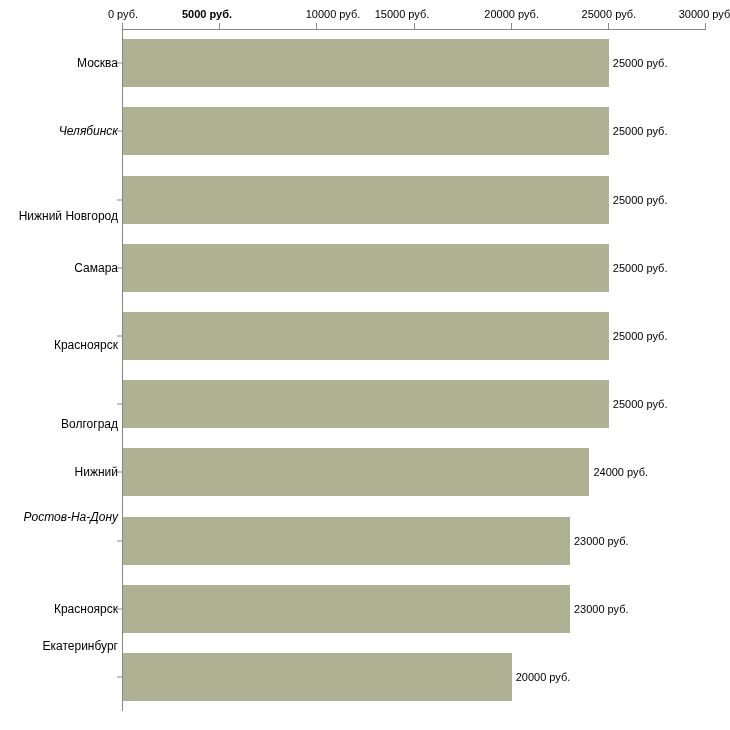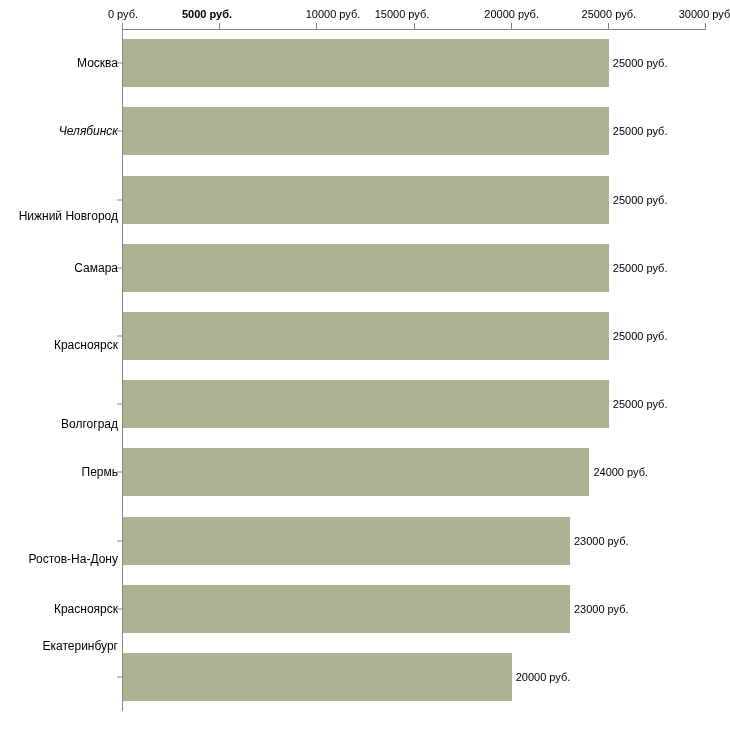--- a/index.html
+++ b/index.html
@@ -138,27 +138,27 @@
         <div class="bar" style="top: 311.9px; height: 48px; width: 485.833px; background: rgb(174, 177, 146);"></div>
         <div class="bar-value" style="left: 612.833px; top: 335.9px;">25000 руб.</div>
       </div>
       <div class="row">
         <div class="cat-label" style="top: 404.1px; margin-top: 20px;">Волгоград</div>
         <div class="cat-tick" style="top: 404.1px;"></div>
         <div class="bar" style="top: 380.1px; height: 48px; width: 485.833px; background: rgb(174, 177, 146);"></div>
         <div class="bar-value" style="left: 612.833px; top: 404.1px;">25000 руб.</div>
       </div>
       <div class="row">
-        <div class="cat-label" style="top: 472.3px;">Пермь</div>
+        <div class="cat-label" style="top: 472.3px;">Нижний</div>
         <div class="cat-tick" style="top: 472.3px;"></div>
         <div class="bar" style="top: 448.3px; height: 48px; width: 466.4px; background: rgb(174, 177, 146);"></div>
         <div class="bar-value" style="left: 593.4px; top: 472.3px;">24000 руб.</div>
       </div>
       <div class="row">
-        <div class="cat-label" style="top: 559px;">Ростов-На-Дону</div>
+        <div class="cat-label" style="top: 517px; font-style: italic;">Ростов-На-Дону</div>
         <div class="cat-tick" style="top: 540.5px;"></div>
         <div class="bar" style="top: 516.5px; height: 48px; width: 446.967px; background: rgb(174, 177, 146);"></div>
         <div class="bar-value" style="left: 573.967px; top: 540.5px;">23000 руб.</div>
       </div>
       <div class="row">
         <div class="cat-label" style="top: 608.7px;">Красноярск</div>
         <div class="cat-tick" style="top: 608.7px;"></div>
         <div class="bar" style="top: 584.7px; height: 48px; width: 446.967px; background: rgb(174, 177, 146);"></div>
         <div class="bar-value" style="left: 573.967px; top: 608.7px;">23000 руб.</div>
       </div>

